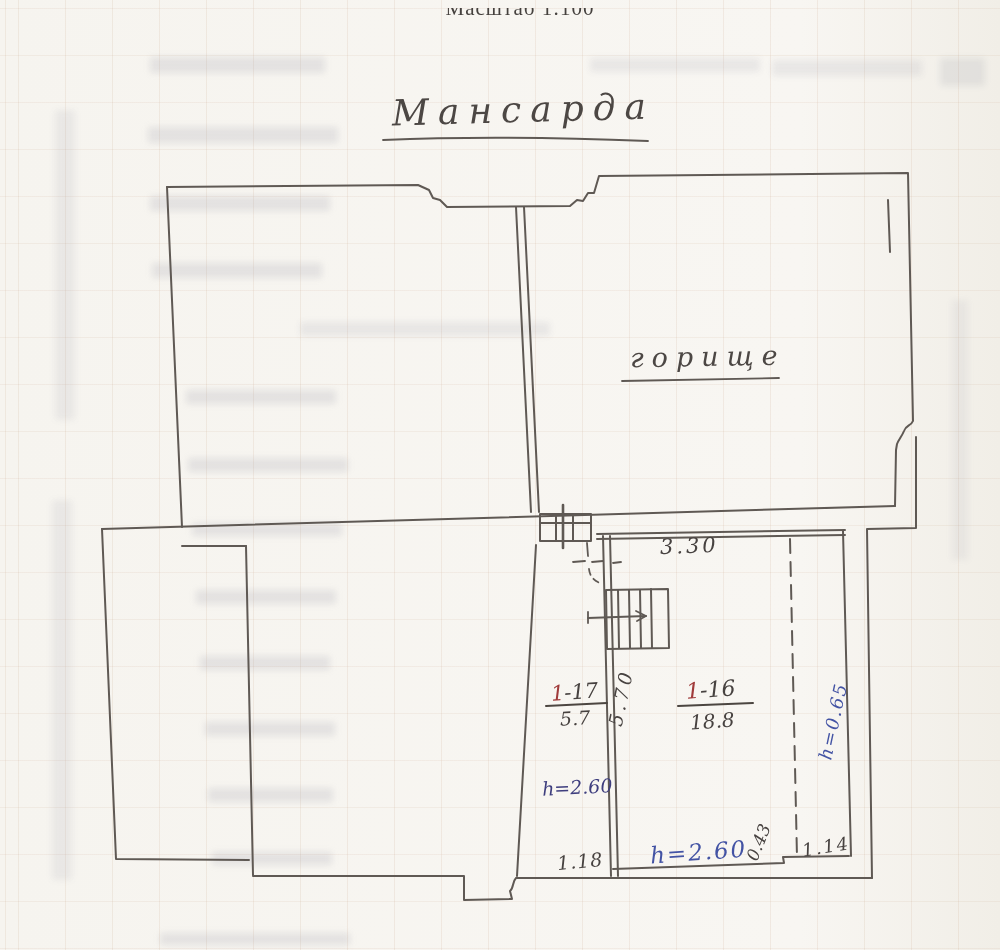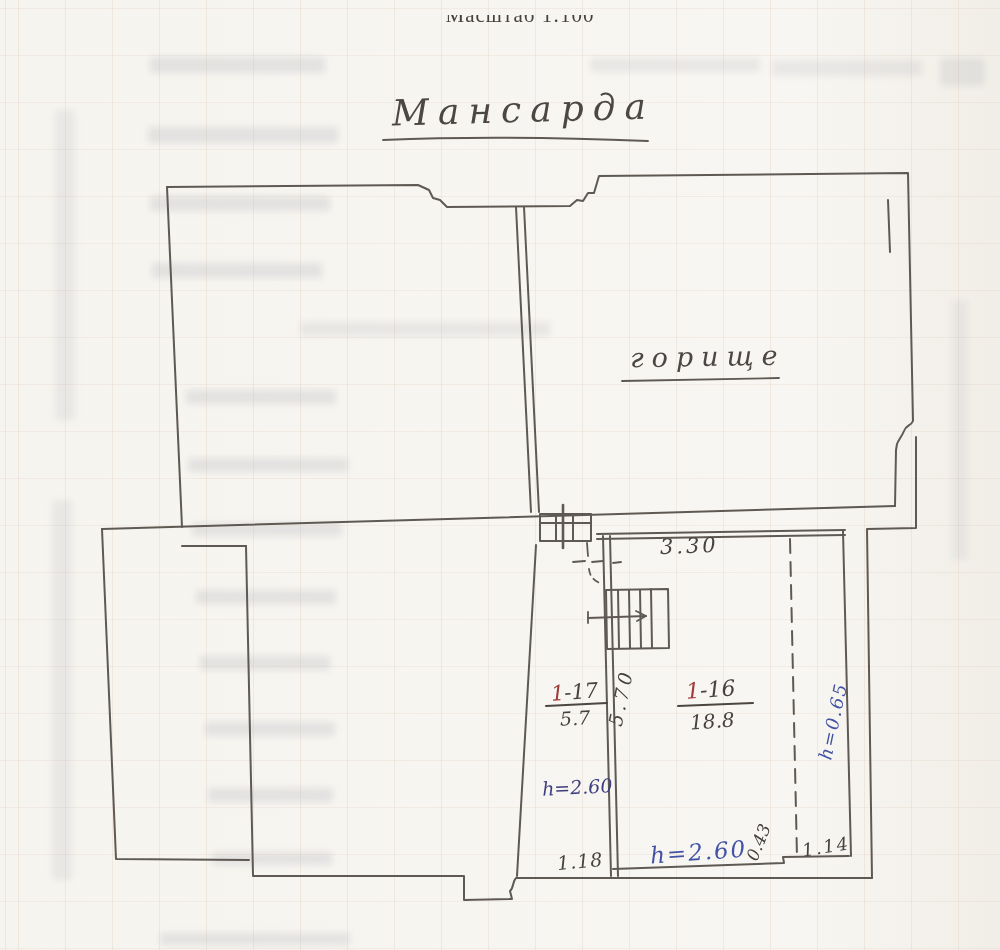--- a/index.html
+++ b/index.html
@@ -21,21 +21,21 @@
   }
   svg.plan{position:absolute;left:0;top:0;}
   .lbl{
     position:absolute;color:#474240;font-style:italic;white-space:nowrap;
     font-family:"DejaVu Serif", serif;line-height:1;
   }
   .red{color:#a03a3a;}
   .blue{color:#4353a4;}
   .purple{color:#3e3e7e;}
   .scale-clip{
-    position:absolute;left:395px;top:15px;width:250px;height:13px;overflow:hidden;
+    position:absolute;left:395px;top:8px;width:250px;height:13px;overflow:hidden;
     text-align:center;
   }
   .scale-clip span{
     display:block;margin-top:-12px;font-style:normal;font-size:21px;color:#45413e;
     font-family:"Liberation Serif", serif;letter-spacing:1px;
   }
   .title{
     left:392px;top:92px;font-size:36px;letter-spacing:9px;transform:rotate(-1.5deg);
     color:#4c4744;
   }

